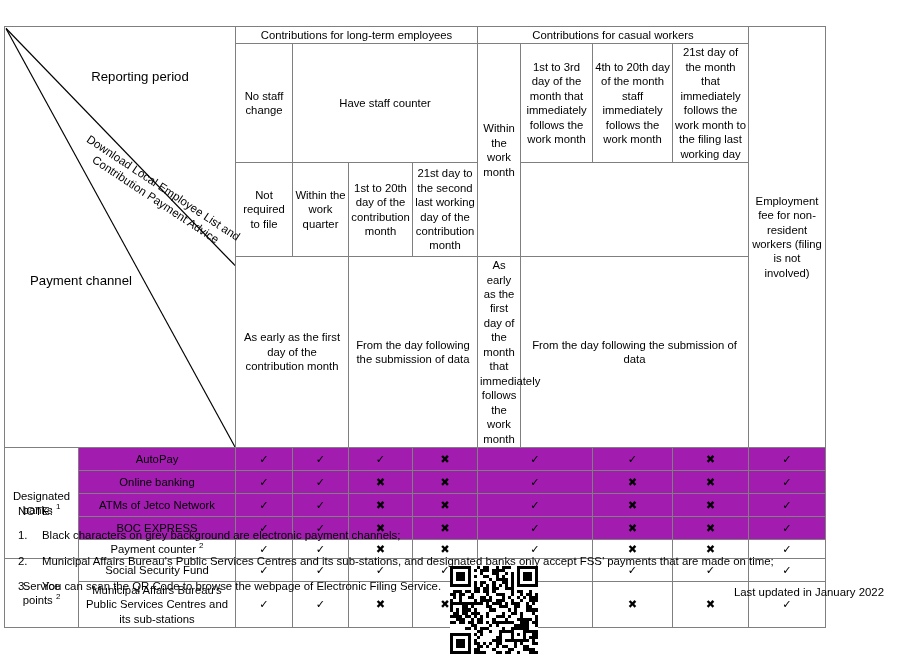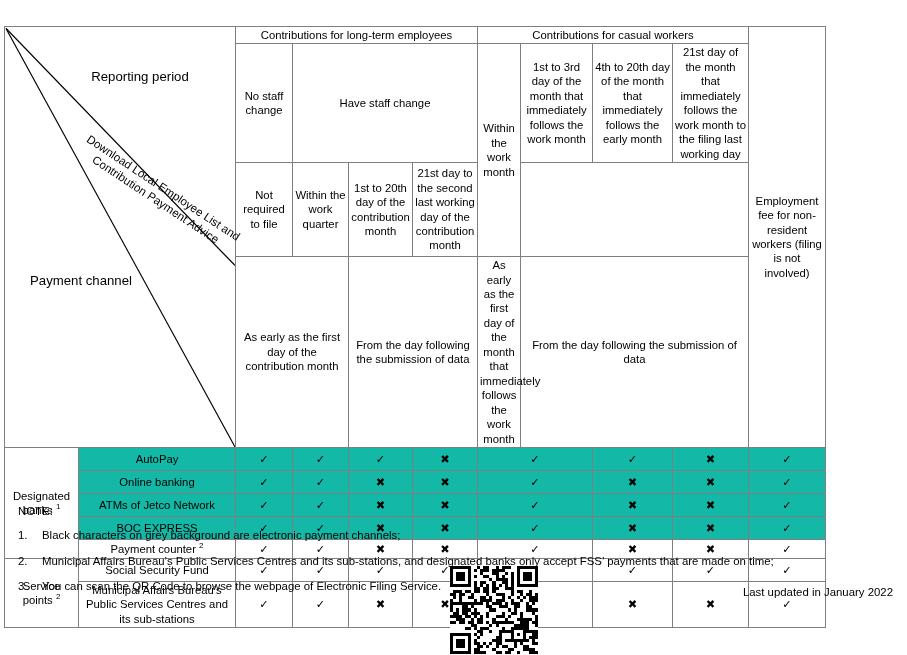--- a/index.html
+++ b/index.html
@@ -72,21 +72,21 @@
   }
   td.rowname {
     font-size: 11.6px;
     line-height: 1.3;
   }
   td.mark {
     font-size: 13px;
   }
   tr.shaded td.rowname,
   tr.shaded td.mark {
-    background: #14b8a6;
+    background: #a21caf;
   }
   sup {
     font-size: 8px;
     vertical-align: super;
     line-height: 0;
   }
 
   
   .corner {
     position: relative;
@@ -168,21 +168,20 @@
   }
   .qr svg { display: block; width: 88px; height: 88px; }
 
   .updated {
     position: absolute;
     left: 0;
     top: 586px;
     width: 884px;
     text-align: right;
     font-size: 11.4px;
-    margin-left: 9px;
   }
 </style>
 </head>
 <body>
 
 <div id="page">
 
 
   <table class="main">
     <colgroup>
@@ -214,24 +213,24 @@
         </div>
         <div class="lbl-payment">Payment channel</div>
       </td>
       <td class="grp" colspan="4">Contributions for long-term employees</td>
       <td class="grp" colspan="4">Contributions for casual workers</td>
       <td class="phase" rowspan="4">Employment fee for non-resident workers (filing is not involved)</td>
     </tr>
 
     <tr style="height:44px">
       <td class="sub">No staff change</td>
-      <td class="sub" colspan="3">Have staff change</td>
+      <td class="sub" colspan="3">Have staff counter</td>
       <td class="phase" rowspan="2">Within the work month</td>
       <td class="phase">1st to 3rd day of the month that immediately follows the work month</td>
-      <td class="phase">4th to 20th day of the month that immediately follows the early month</td>
+      <td class="phase">4th to 20th day of the month staff immediately follows the work month</td>
       <td class="phase">21st day of the month that immediately follows the work month to the filing last working day</td>
     </tr>
 
     <tr style="height:94px">
       <td class="phase">Not required to file</td>
       <td class="phase">Within the work quarter</td>
       <td class="phase">1st to 20th day of the contribution month</td>
       <td class="phase">21st day to the second last working day of the contribution month</td>
     </tr>
 

